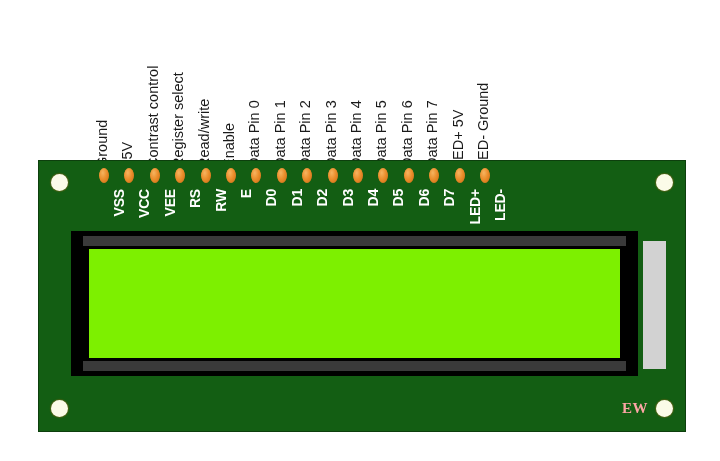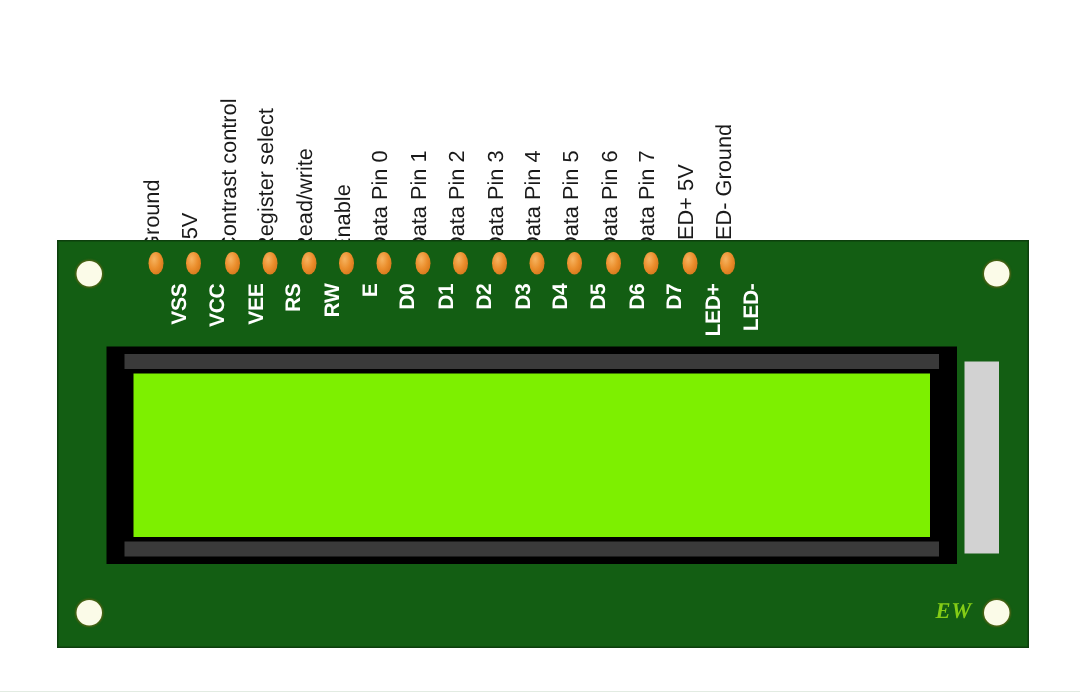--- a/index.html
+++ b/index.html
@@ -118,22 +118,21 @@
     transform-origin: left bottom;
     transform: rotate(-90deg);
     letter-spacing: 0px;
   }
 
   
   #maker-mark {
     position: absolute;
     right: 37px;
     bottom: 14px;
-    color: #84cc16;
-    font-style: italic;
+    color: #fca5a5;
     font-weight: bold;
     font-size: 15px;
     font-family: "Liberation Serif", serif;
     letter-spacing: 0.5px;
   }
 </style>
 </head>
 <body>
 
 <div id="stage">

